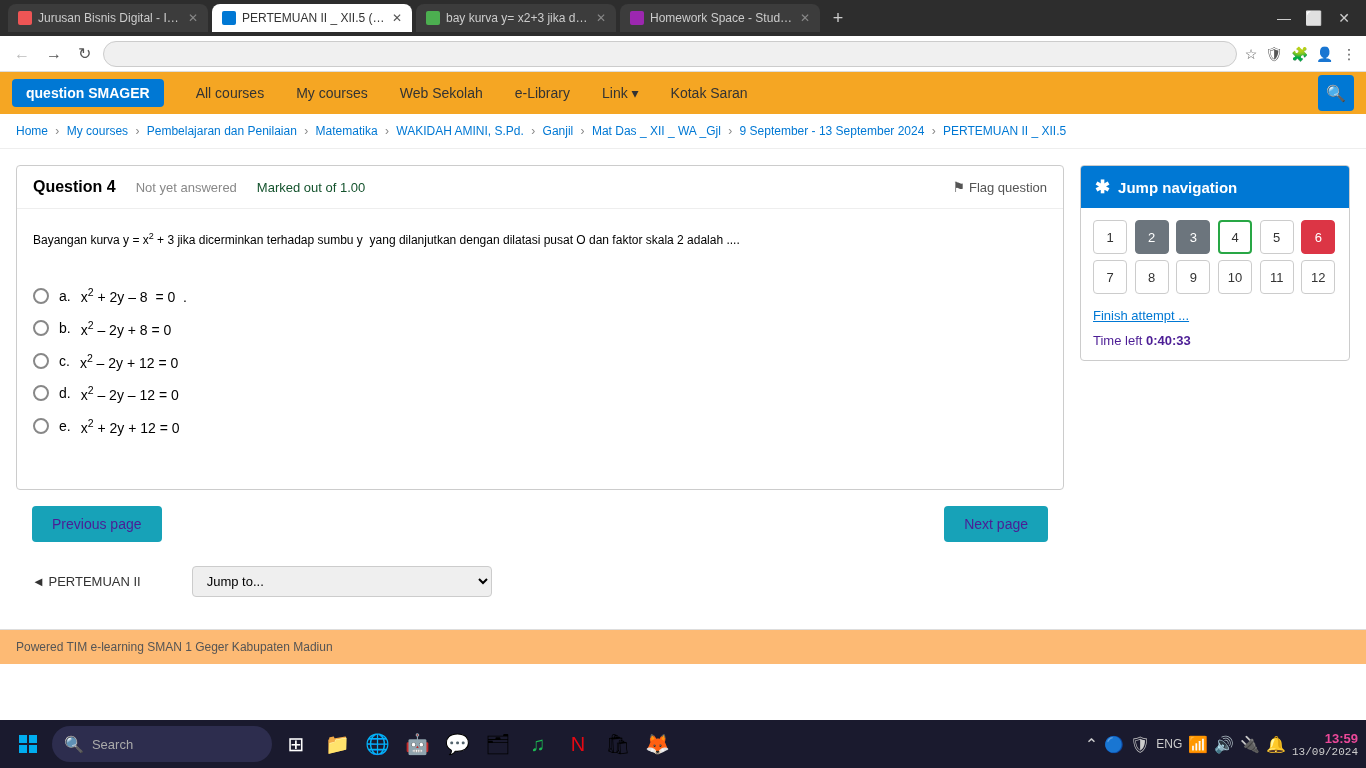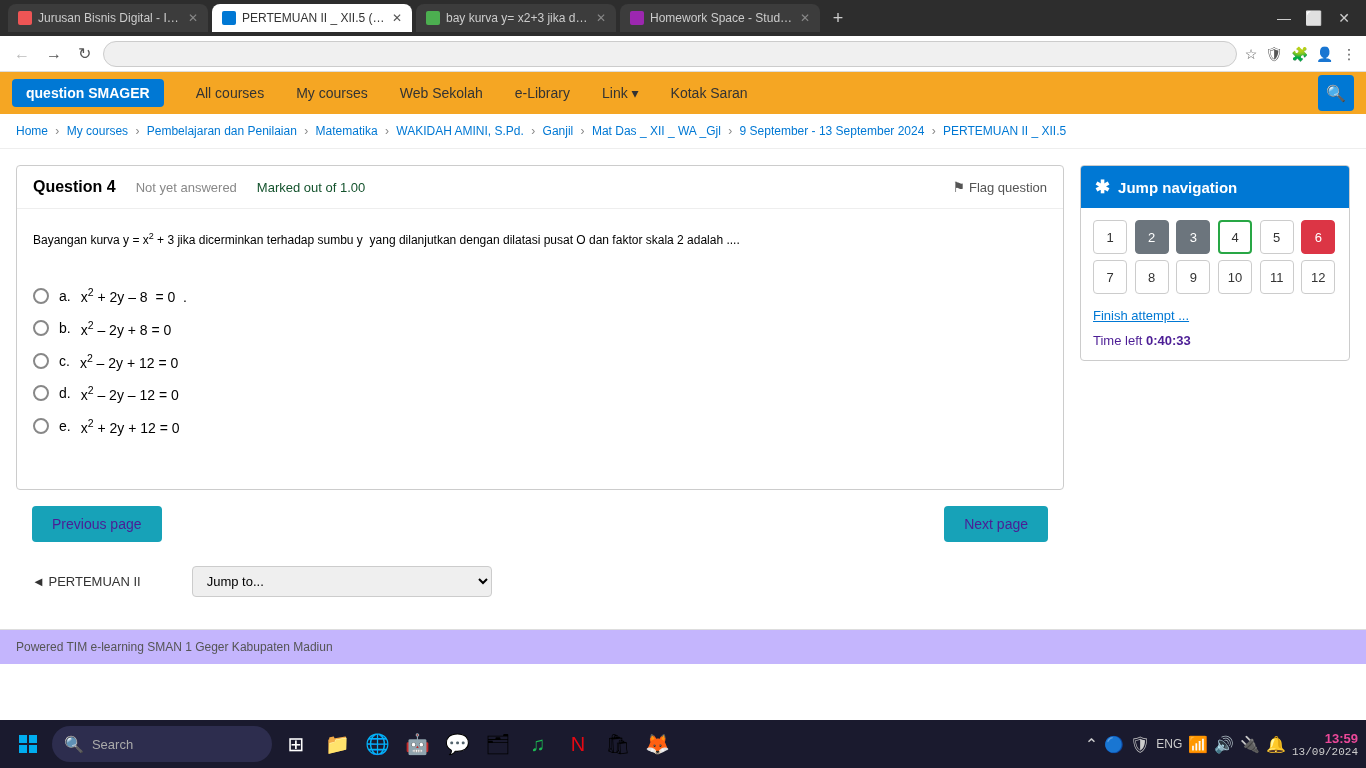--- a/index.html
+++ b/index.html
@@ -266,21 +266,21 @@
       cursor: pointer;
       text-decoration: underline;
       display: block;
       margin-bottom: 10px;
     }
     .time-left { font-size: 13px; color: #4c1d95; }
     .time-value { font-weight: bold; }
 
     
     .site-footer {
-      background: #c4b5fd;
+      background: #fdba74;
       padding: 10px 16px;
       font-size: 12px;
       color: #555;
       border-top: 1px solid #ddd;
     }
 
     
     .taskbar {
       background: #1a1a2e;
       height: 48px;

